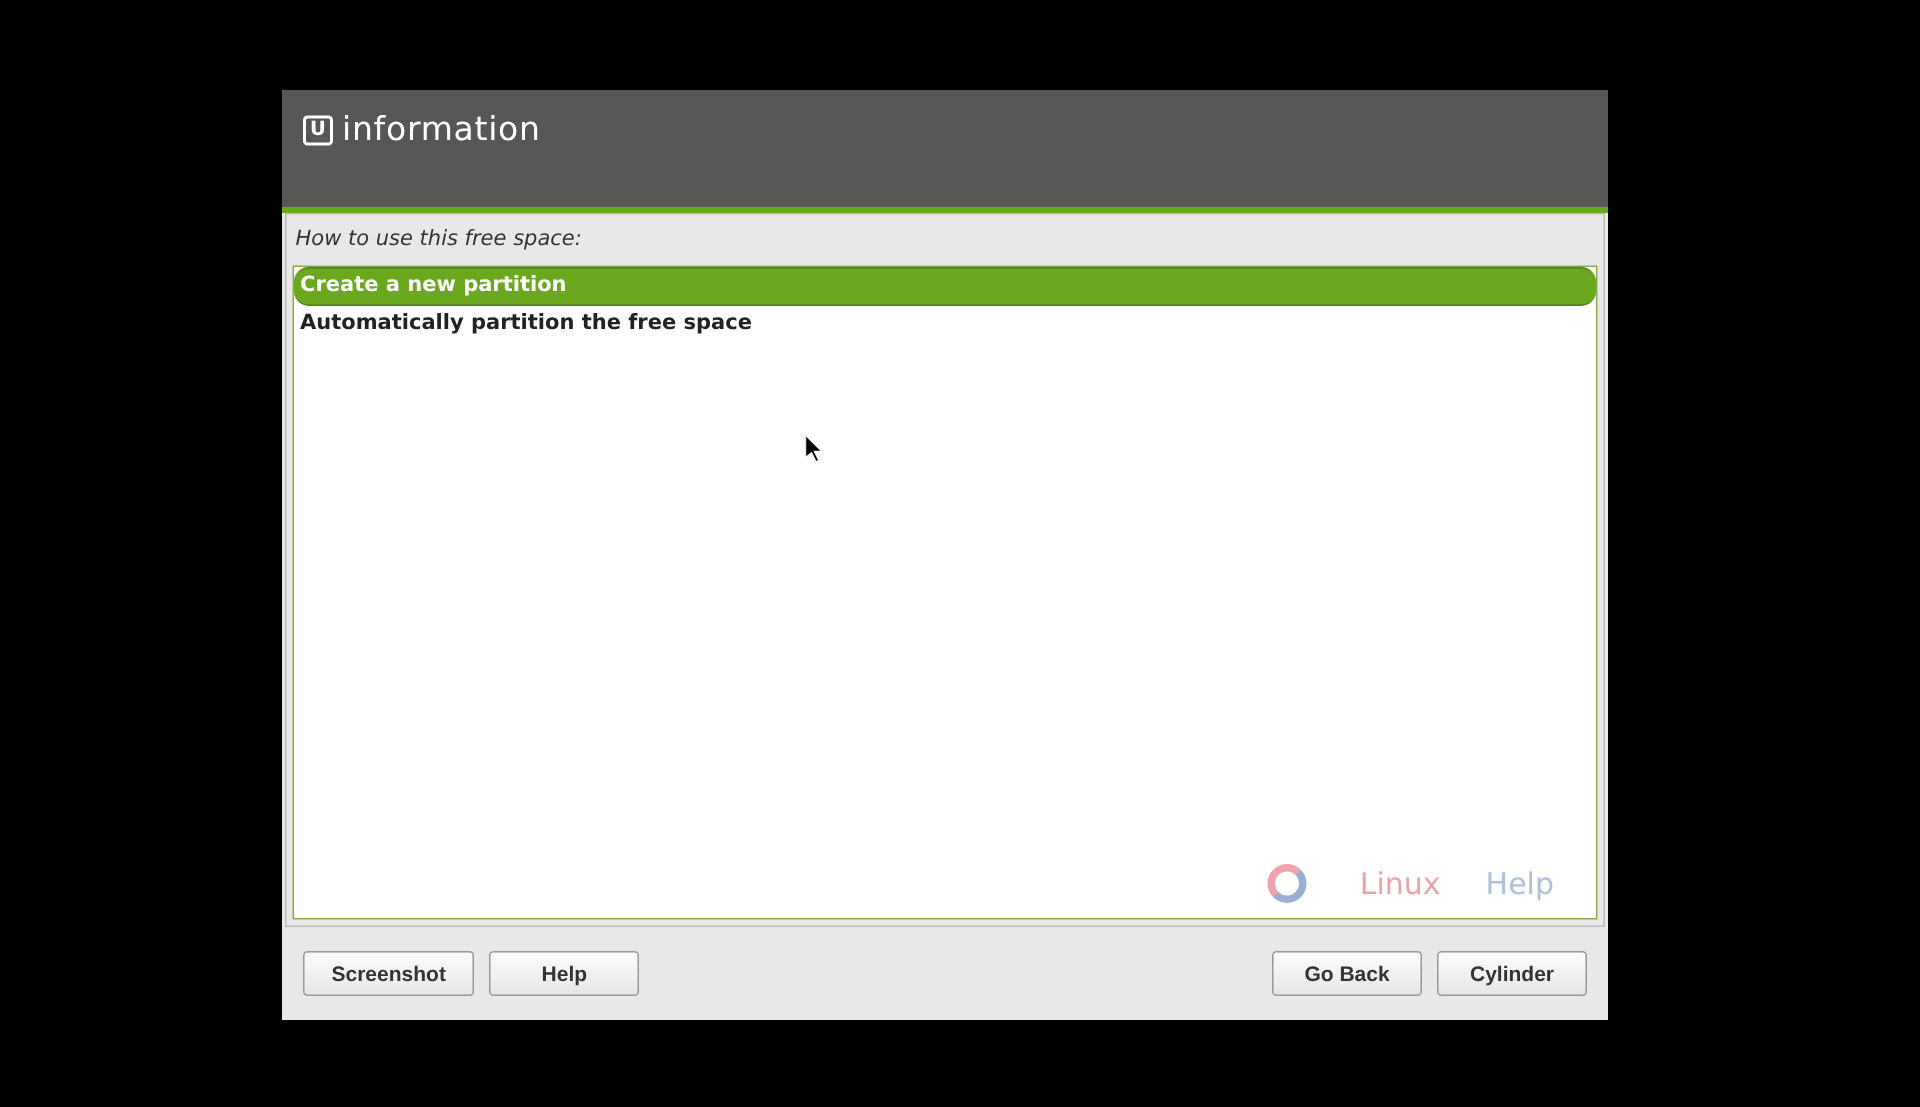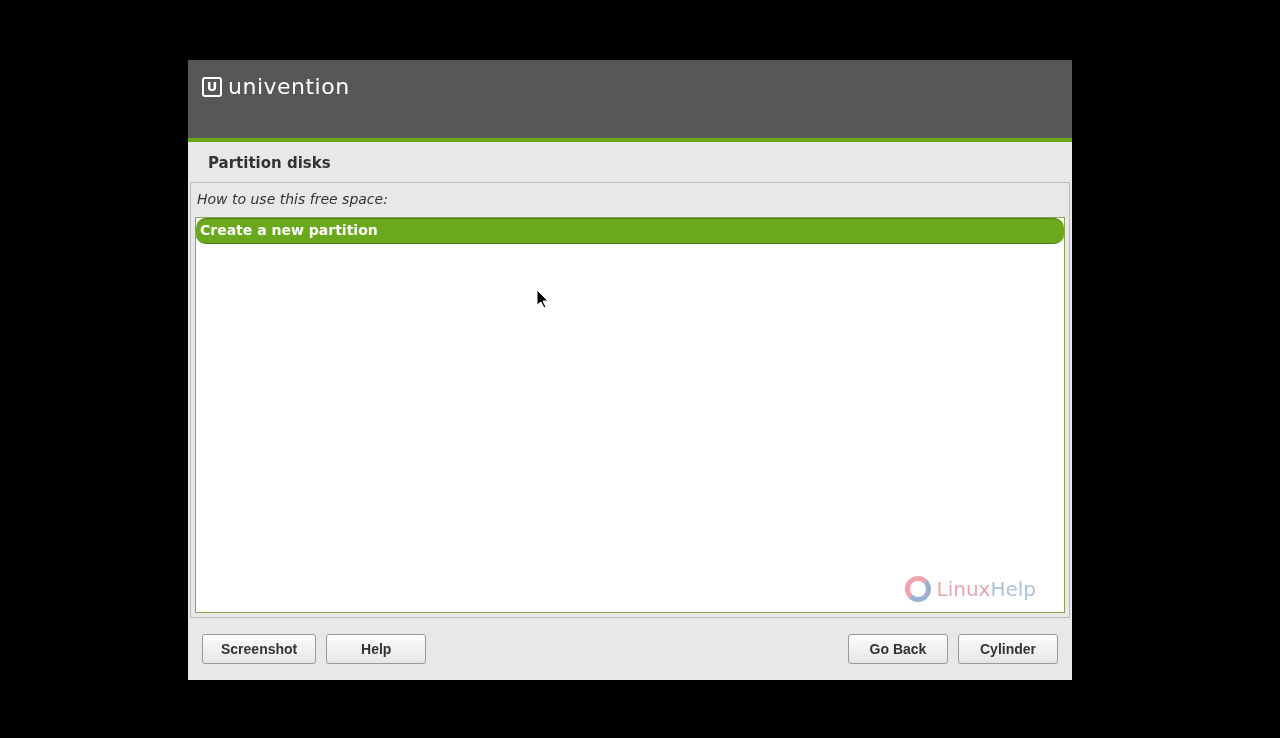--- a/index.html
+++ b/index.html
@@ -97,20 +97,21 @@
       border-top: 1px solid #4d7b15;
       border-bottom: 1px solid #4d7b15;
     }
     .watermark {
       position: absolute;
       right: 28px;
       bottom: 10px;
       display: flex;
       align-items: center;
       opacity: 0.55;
+      gap: 30px;
     }
     .watermark-icon {
       width: 26px;
       height: 26px;
       border-radius: 50%;
       background: linear-gradient(135deg, #e05a6a 50%, #4a6fae 50%);
       margin-right: 6px;
       position: relative;
     }
     .watermark-icon::after {
@@ -161,31 +162,31 @@
       z-index: 100;
     }
   </style>
 </head>
 <body>
 
 <div class="installer-window">
   <div class="header">
     <div class="logo">
       <span class="logo-icon">U</span>
-      <span class="logo-text">univention</span>
+      <span class="logo-text">information</span>
     </div>
   </div>
   <div class="green-bar"></div>
 
-  <div class="title-bar">Partition disks</div>
 
   <div class="content-panel">
     <div class="prompt-text">How to use this free space:</div>
     <div class="options-box">
       <div class="option-item selected">Create a new partition</div>
+      <div class="option-item">Automatically partition the free space</div>
 
       <div class="watermark">
         <span class="watermark-icon"></span>
         <span class="watermark-text-linux">Linux</span>
           <span class="watermark-text-help">Help</span>
       </div>
     </div>
   </div>
 
   <div class="button-bar">

